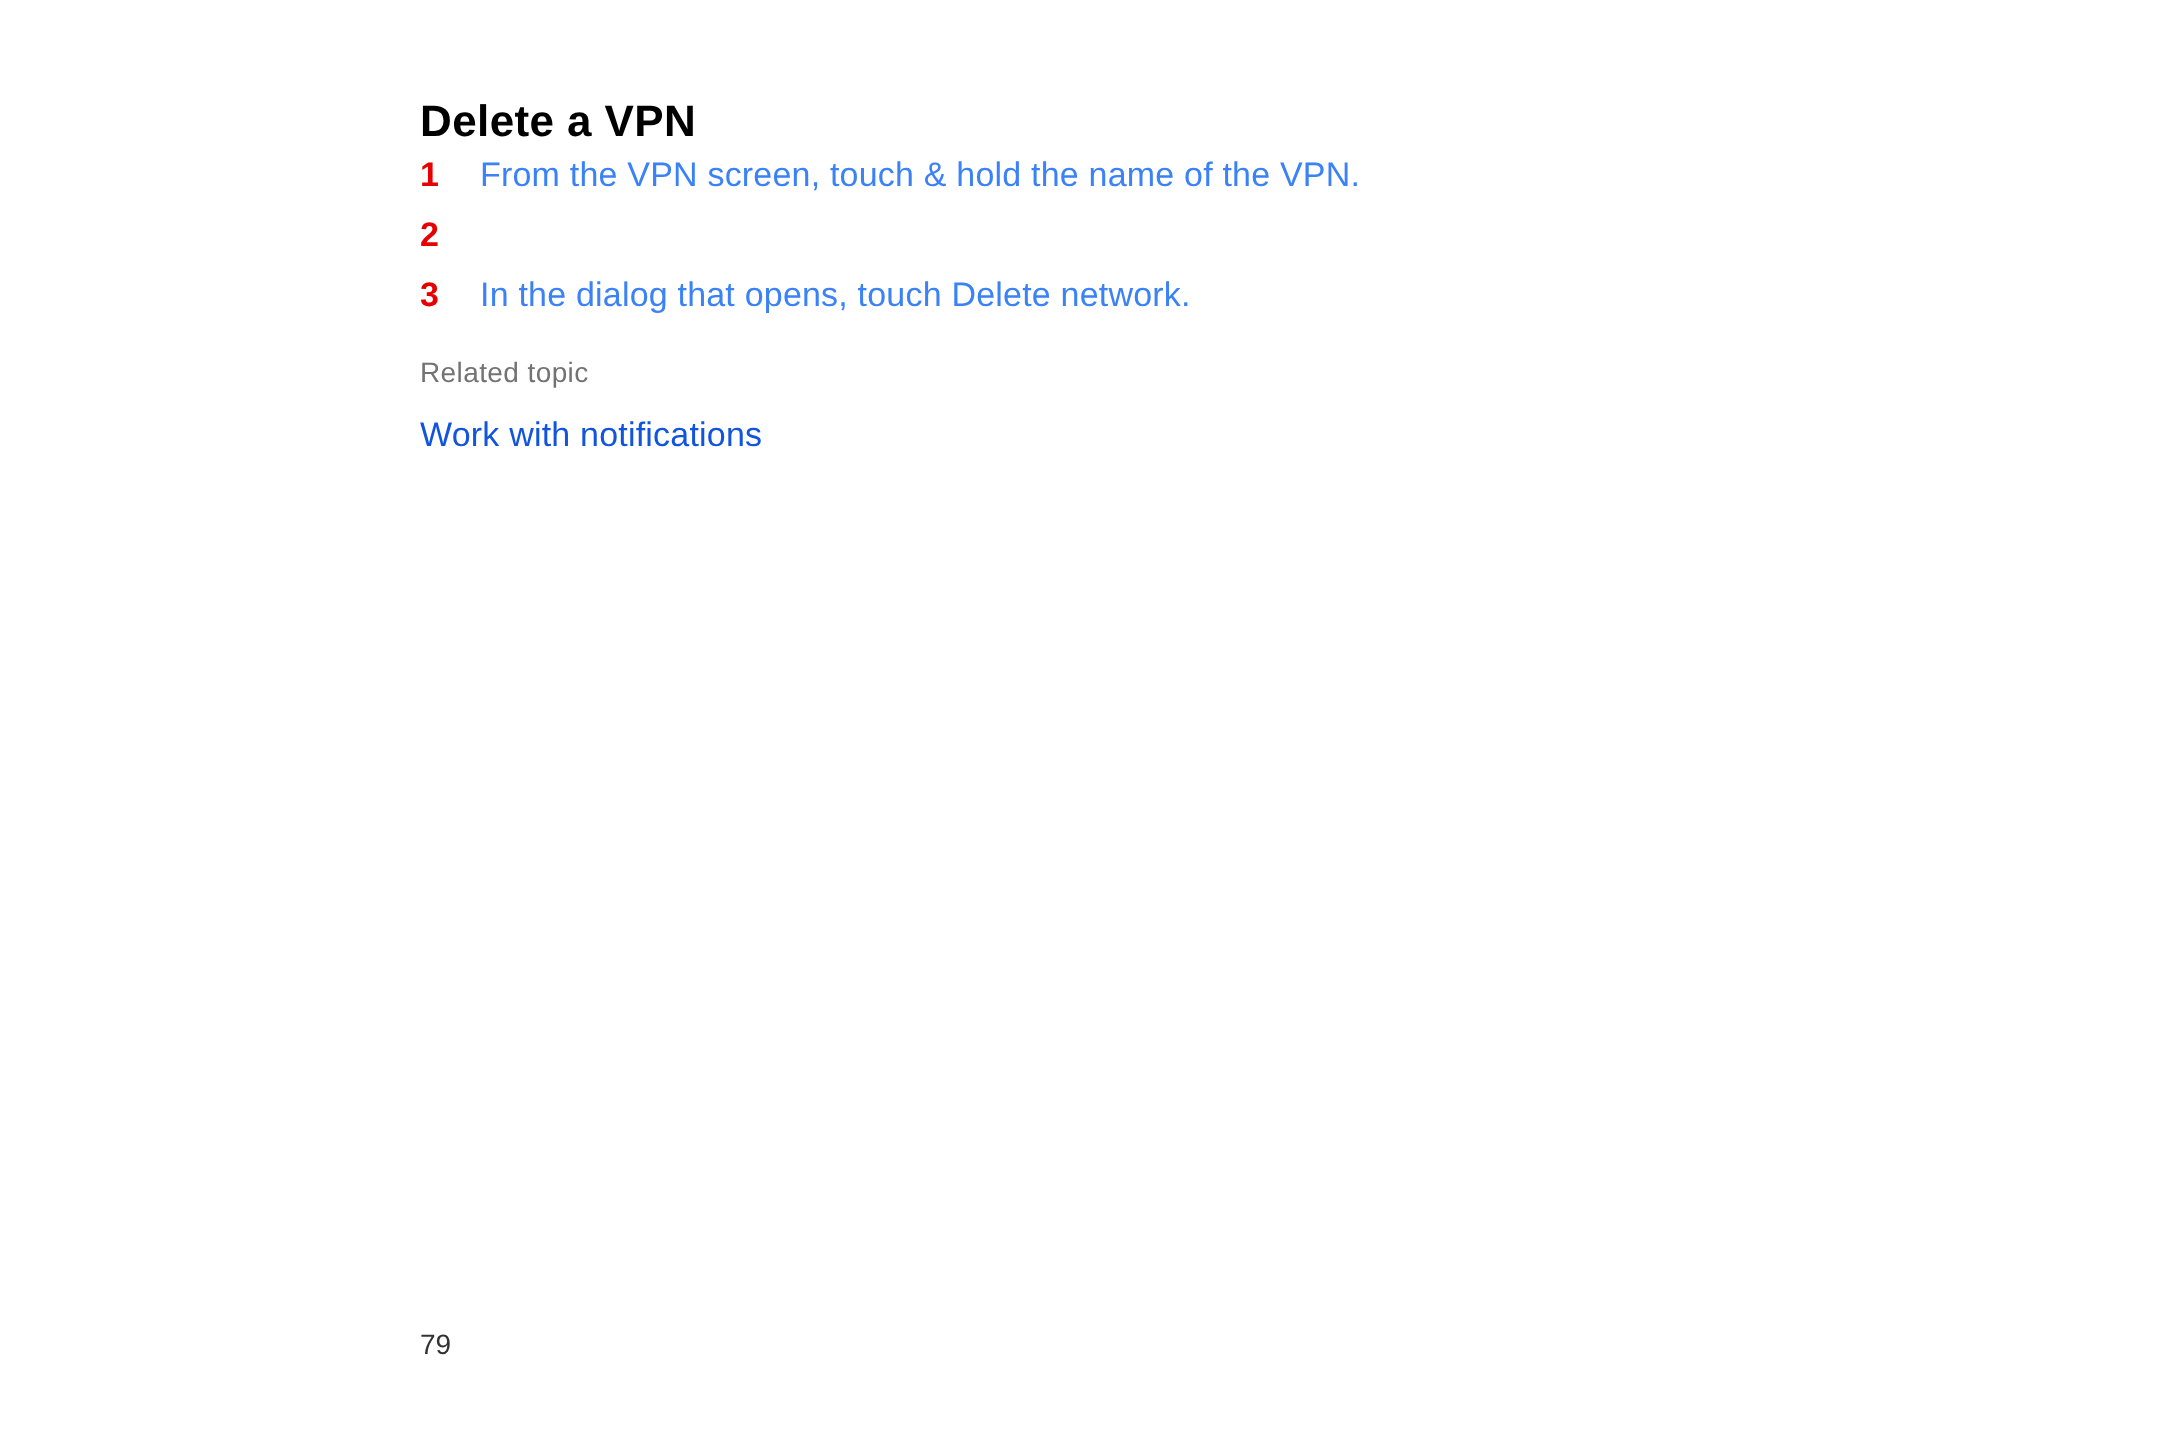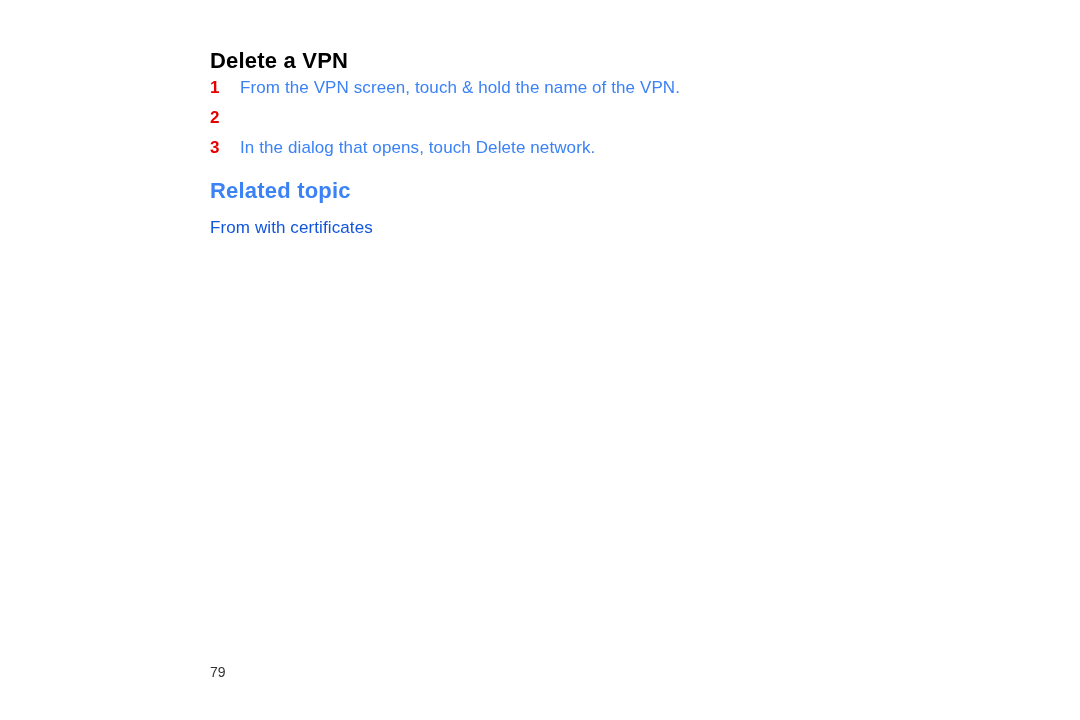--- a/index.html
+++ b/index.html
@@ -16,23 +16,23 @@
       padding: 48px 0 0 210px;
     }
     .heading {
       font-size: 22px;
       font-weight: bold;
       color: #000000;
       margin-bottom: 4px;
       letter-spacing: 0.2px;
     }
     .heading-related {
-      font-size: 22px;
-      font-weight: bold;
-      color: #3b82f6;
+      font-size: 14px;
+      font-weight: normal;
+      color: #737373;
       margin-top: 20px;
       margin-bottom: 14px;
       letter-spacing: 0.2px;
     }
     .step-list {
       list-style: none;
       margin-bottom: 12px;
     }
     .step-item {
       display: flex;
@@ -88,17 +88,17 @@
   <li class="step-item">
     <span class="step-number">3</span>
     <span class="step-text">In the dialog that opens, touch Delete network.</span>
   </li>
 </ol>
 
 <h2 class="heading-related">Related topic</h2>
 
 <ul class="link-list">
   <li class="link-item">
-    <a class="link">From with certificates</a>
+    <a class="link">Work with notifications</a>
   </li>
 </ul>
 
 <div class="page-number">79</div>
 
 </body></html>

